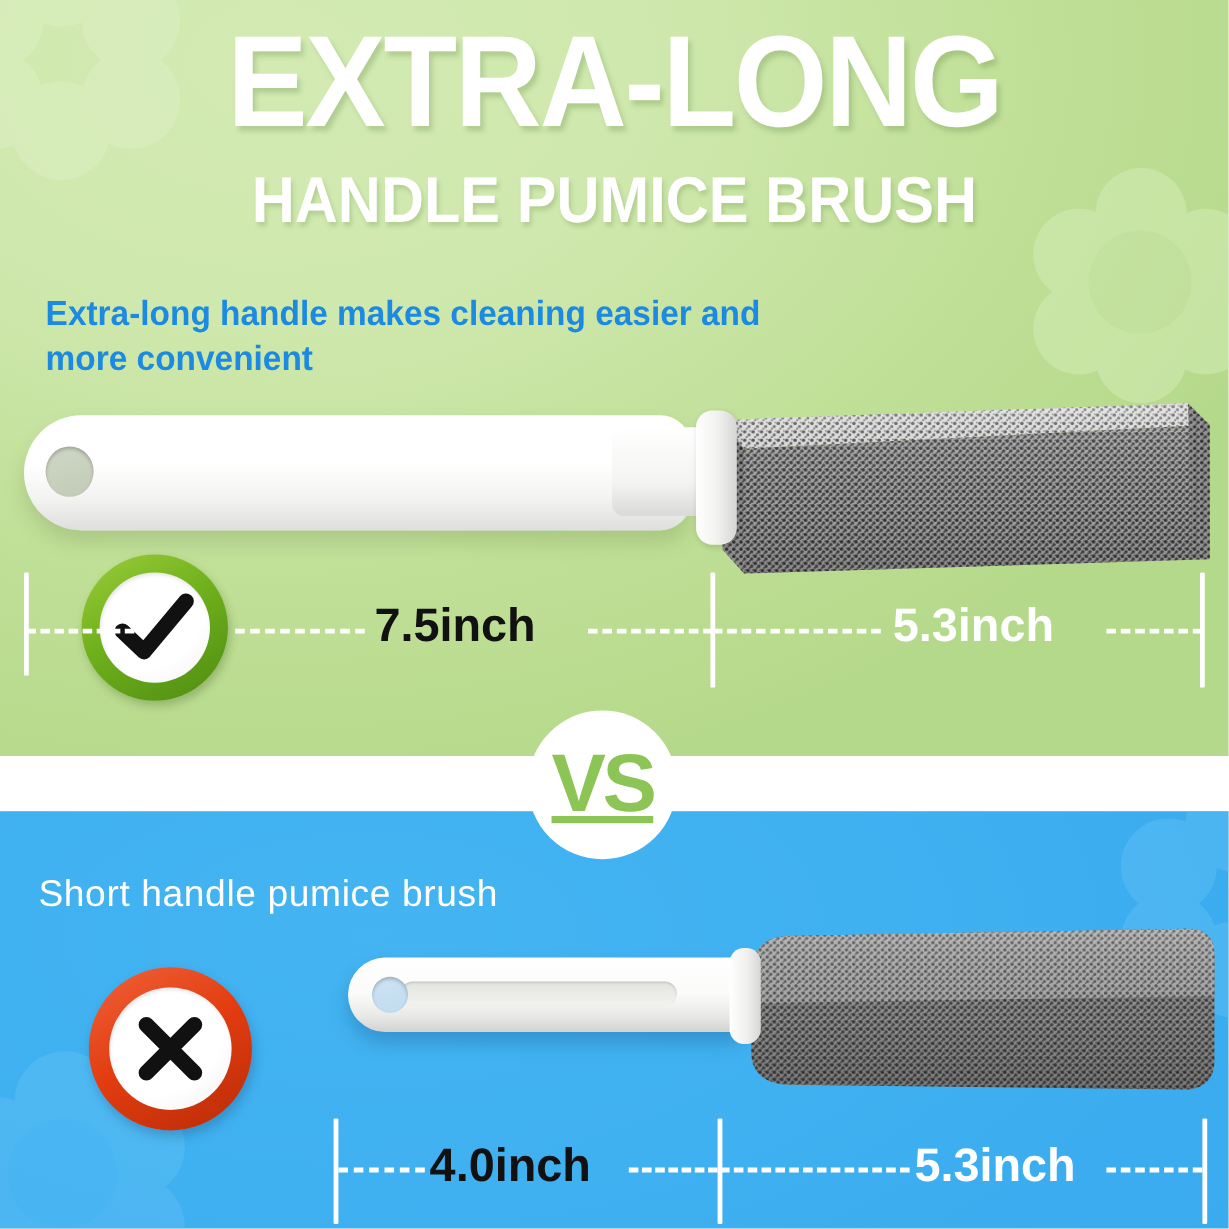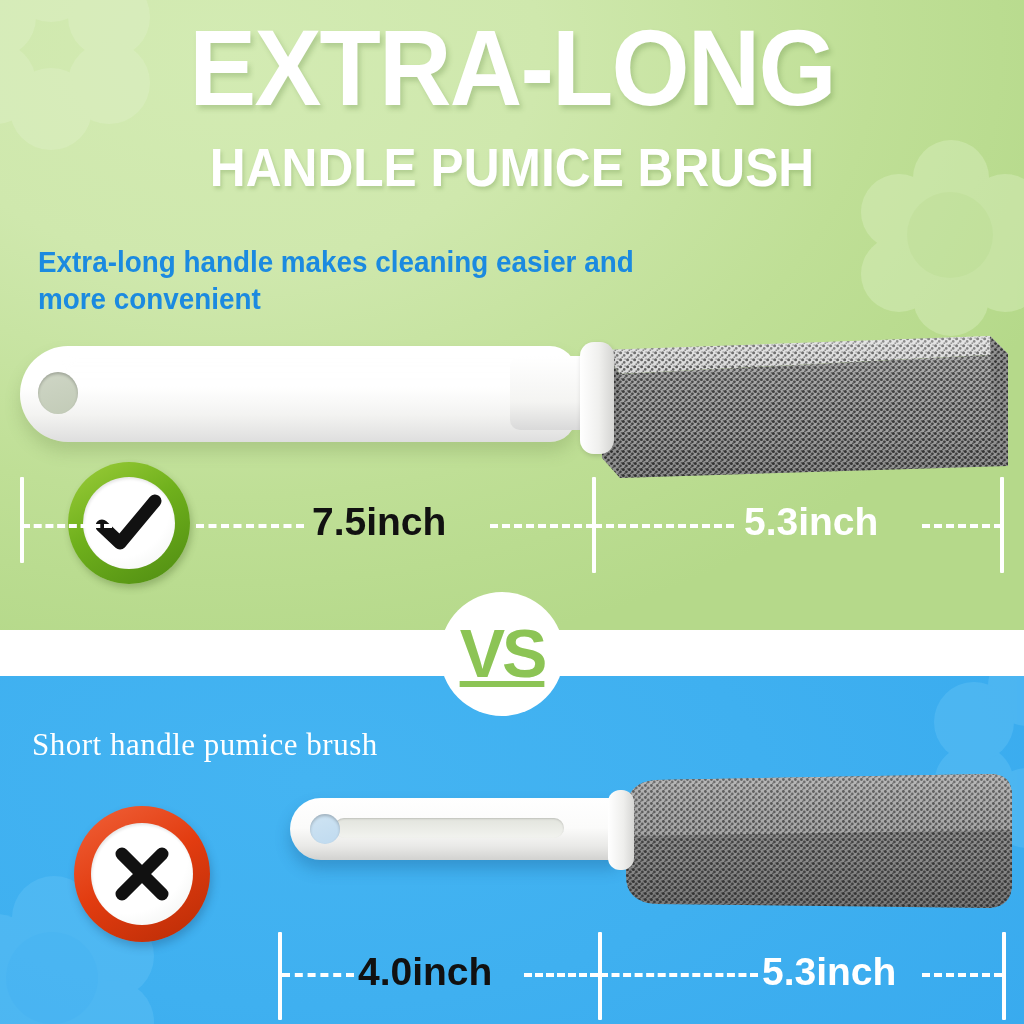--- a/index.html
+++ b/index.html
@@ -98,21 +98,21 @@
     font-size: 29px;
     line-height: 1.28;
     color: #1b8ae0;
     transform: scaleX(0.96);
     transform-origin: left center;
   }
 
   .short-label {
     position: absolute;
     left: 32px; top: 727px;
-    font-family: Liberation Serif, serif;
+    font-family: Liberation Sans, sans-serif;
     font-weight: normal;
     font-size: 31px;
     color: #ffffff;
     letter-spacing: 0.5px;
     white-space: nowrap;
   }
 
   
   .badge {
     position: absolute;

